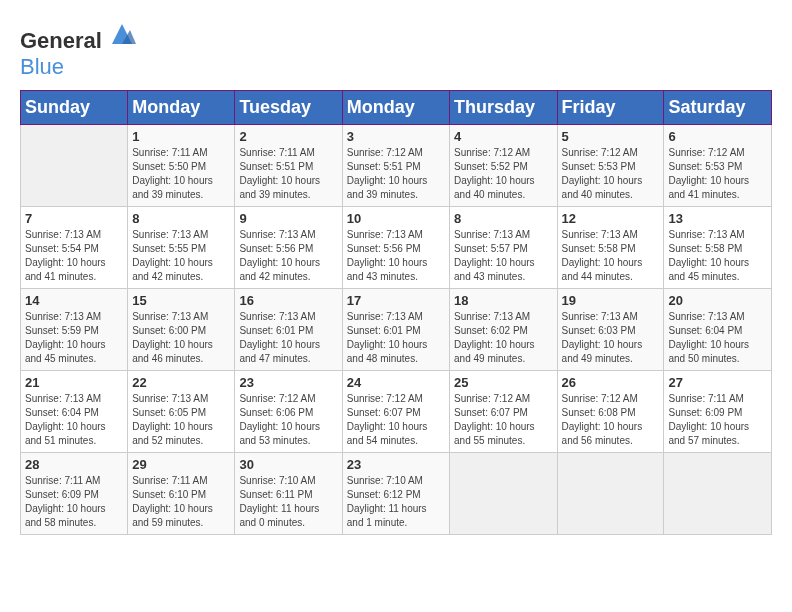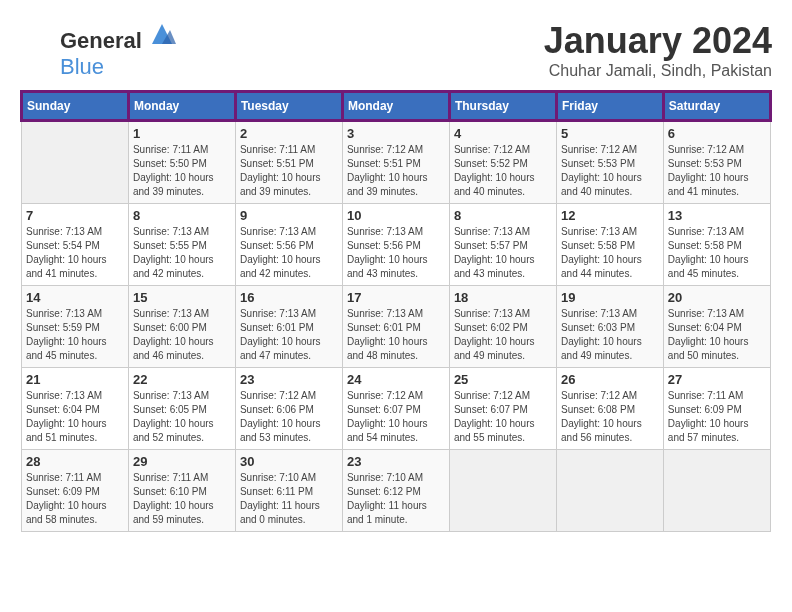--- a/index.html
+++ b/index.html
@@ -12,21 +12,20 @@
     }
     .header-area {
       display: flex;
       justify-content: space-between;
       align-items: flex-start;
       margin-bottom: 10px;
     }
     .logo {
       display: flex;
       align-items: flex-end;
-      margin-left: 40px;
     }
     .logo-text-general {
       font-size: 22px;
       font-weight: bold;
       color: #333;
     }
     .logo-text-blue {
       font-size: 22px;
       font-weight: normal;
       color: #4a90d9;
@@ -51,23 +50,23 @@
     table {
       width: 100%;
       border-collapse: collapse;
       font-size: 11px;
     }
     thead tr th {
       background-color: #3a6fbe;
       color: #fff;
       padding: 6px 4px;
       text-align: left;
-      font-size: 12px;
-      font-weight: bold;
-      border: 3px solid #701a75;
+      font-size: 18px;
+      font-weight: bold;
+      border: 1px solid #701a75;
     }
     tbody tr td {
       border: 1px solid #ccc;
       vertical-align: top;
       padding: 4px;
       height: 80px;
       width: 108px;
     }
     tbody tr:nth-child(odd) td {
       background-color: #f9f9f9;
@@ -98,24 +97,20 @@
     <div>
       <span class="logo-text-general">General</span>
       <svg class="logo-icon" viewBox="0 0 28 28" xmlns="http://www.w3.org/2000/svg">
         <polygon points="4,24 14,4 24,24" fill="#4a90d9"></polygon>
         <polygon points="14,24 22,10 28,24" fill="#2a60aa" opacity="0.7"></polygon>
       </svg>
       <br>
       <span class="logo-text-blue">Blue</span>
     </div>
   </div>
-  <div class="title-area">
-    <div class="month-title">January 2024</div>
-    <div class="location-title">Chuhar Jamali, Sindh, Pakistan</div>
-  </div>
 </div>
 
 <table>
   <thead>
     <tr>
     <th>Sunday</th>
         <th>Monday</th>
         <th>Tuesday</th>
         <th>Monday</th>
         <th>Thursday</th>

